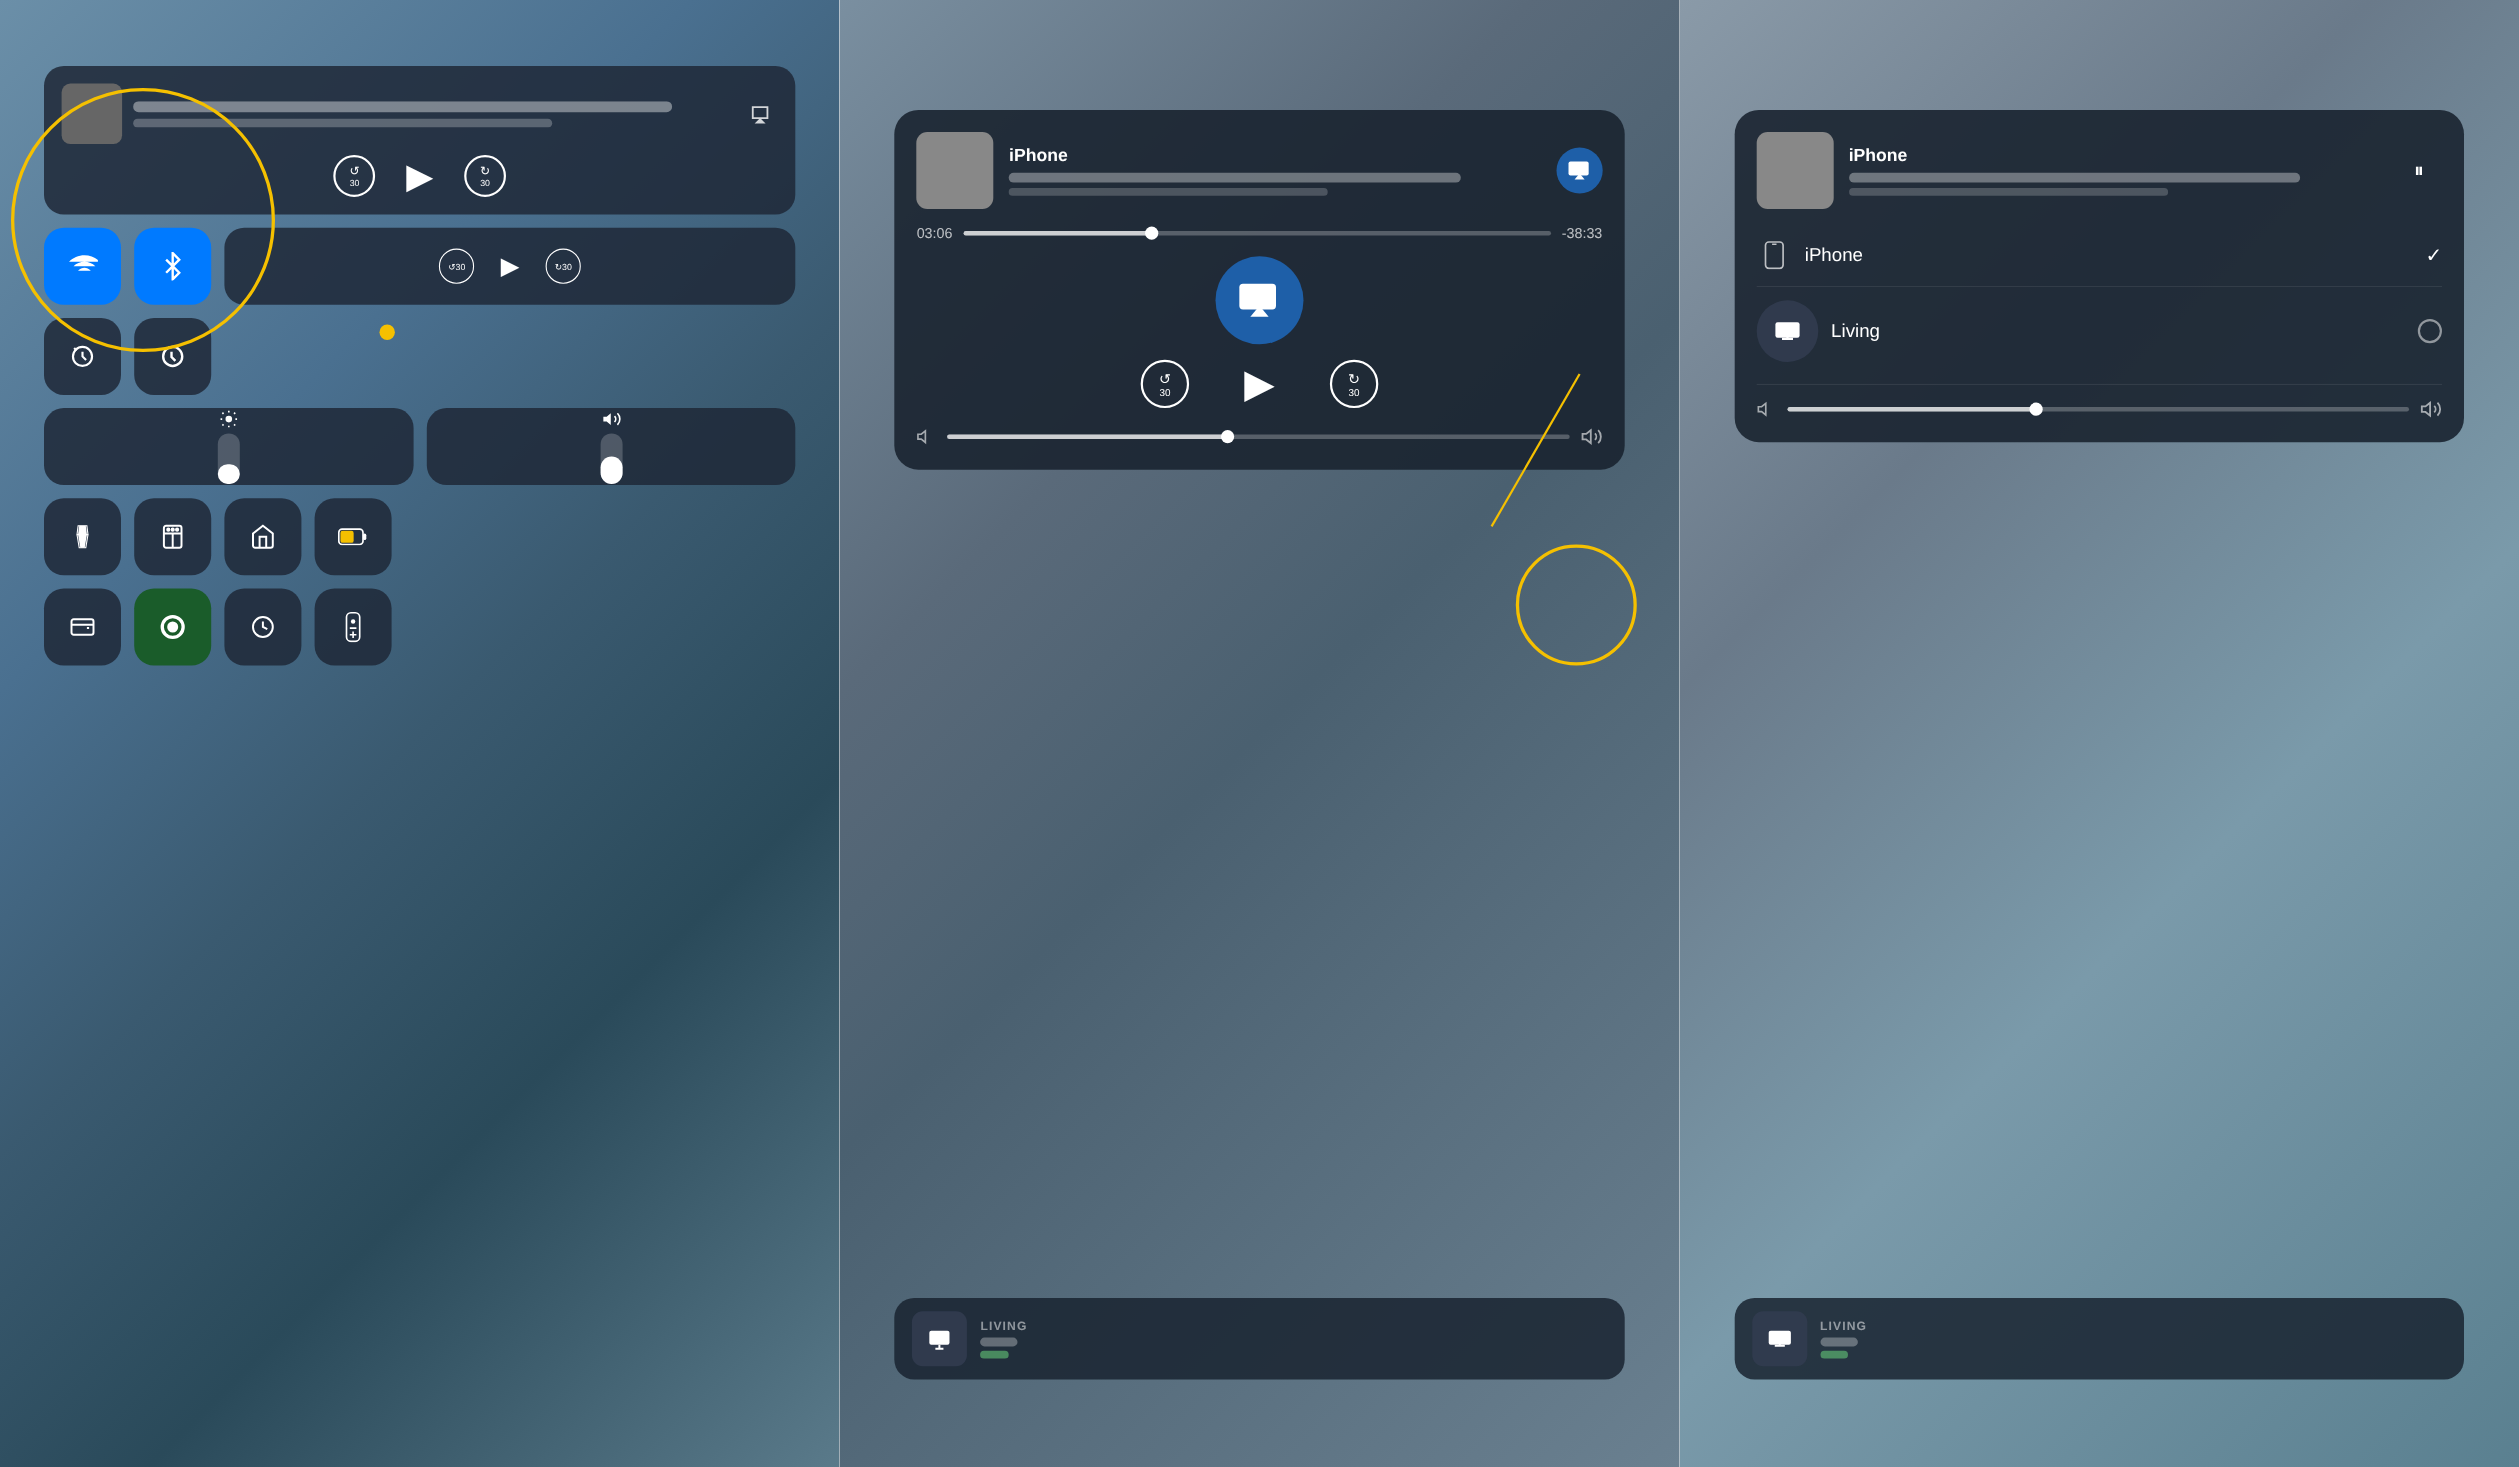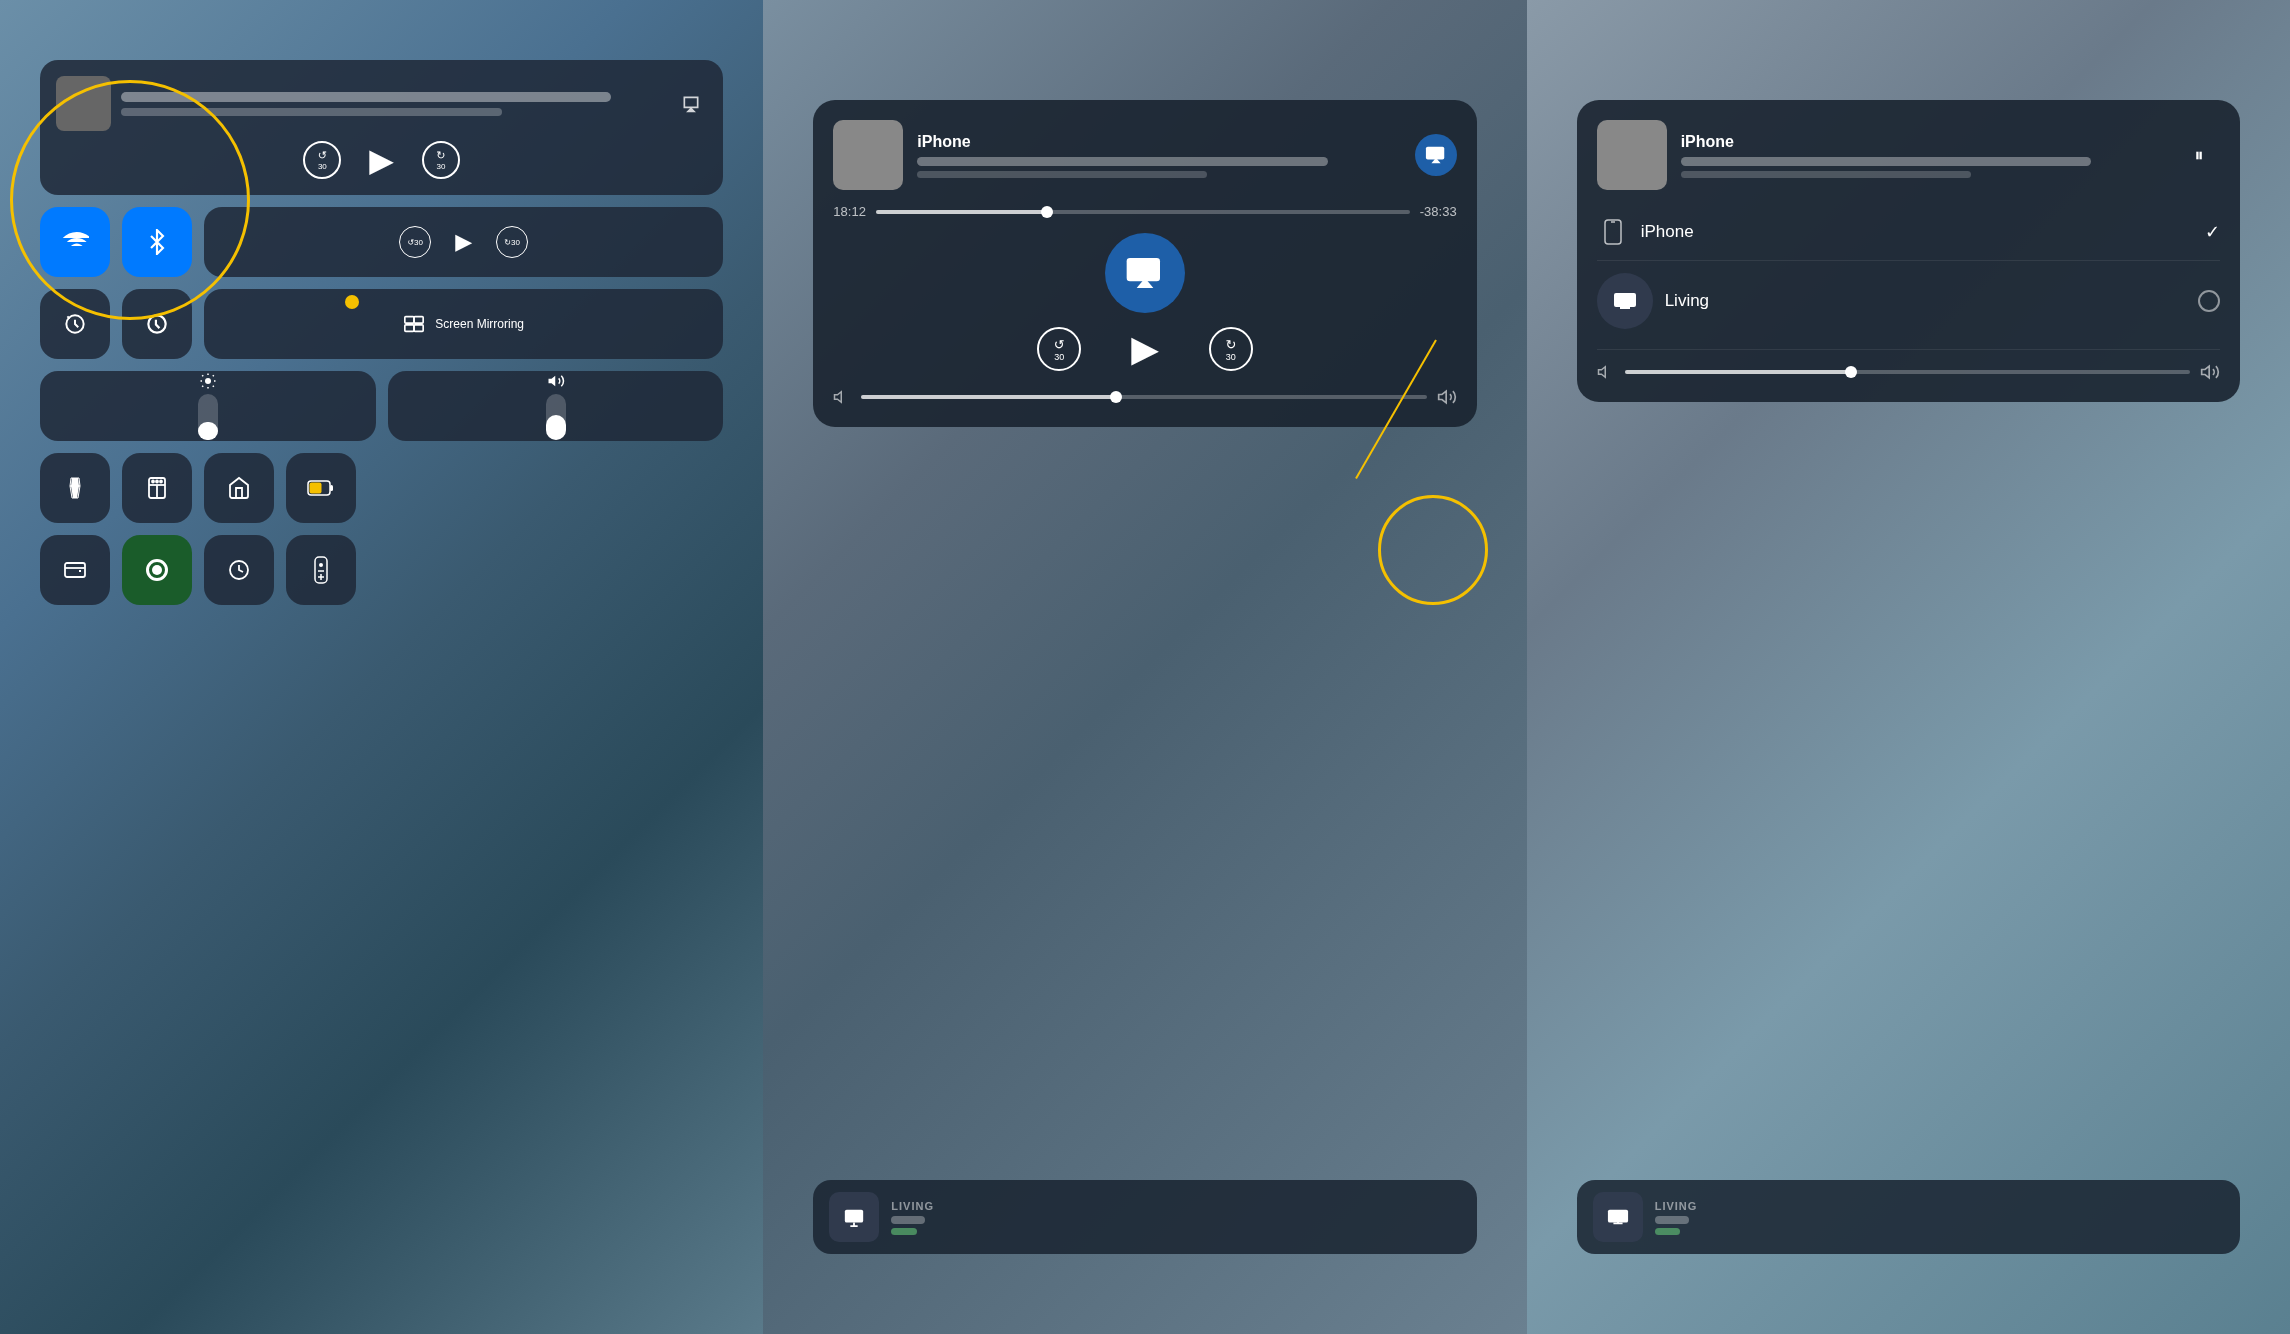--- a/index.html
+++ b/index.html
@@ -557,30 +557,20 @@
           <circle cx="12" cy="12" r="8"></circle>
           <path d="M12 8v4l3 3"></path>
           <path d="M5 5l2 2"></path>
         </svg>
       </div>
       <div class="grid-btn">
         <svg width="26" height="26" viewBox="0 0 24 24" fill="white">
           <path d="M12 3a9 9 0 1 0 9 9c0-4.97-4.03-9-9-9zm0 16a7 7 0 1 1 0-14 7 7 0 0 1 0 14z"></path>
           <path d="M12 8v4l3 3-1.5 1.5L10 13V8h2z"></path>
         </svg>
-      </div>
-      <div class="grid-btn-wide">
-        <svg width="22" height="22" viewBox="0 0 24 24" fill="none" stroke="white" stroke-width="1.8">
-          <rect x="2" y="4" width="10" height="7" rx="1"></rect>
-          <rect x="12" y="4" width="10" height="7" rx="1"></rect>
-          <rect x="2" y="13" width="10" height="7" rx="1"></rect>
-          <rect x="12" y="13" width="10" height="7" rx="1"></rect>
-        </svg>
-        <span style="color:white; font-size:12px;">Screen
-Mirroring</span>
       </div>
     </div>
 
     <div class="grid-row">
       <div class="slider-btn">
         <div style="display:flex; flex-direction:column; align-items:center; gap:4px;">
           <svg width="18" height="18" viewBox="0 0 24 24" fill="white">
             <circle cx="12" cy="12" r="4"></circle>
             <path d="M12 2v2M12 20v2M4.22 4.22l1.42 1.42M18.36 18.36l1.42 1.42M2 12h2M20 12h2M4.22 19.78l1.42-1.42M18.36 5.64l1.42-1.42" stroke="white" stroke-width="2" fill="none"></path>
           </svg>
@@ -700,21 +690,21 @@
       </div>
       <div class="airplay-btn-lg">
         <svg width="22" height="22" viewBox="0 0 24 24" fill="white">
           <path d="M5 17H3a2 2 0 0 1-2-2V5a2 2 0 0 1 2-2h16a2 2 0 0 1 2 2v10a2 2 0 0 1-2 2h-2"></path>
           <polygon points="12 15 17 21 7 21 12 15"></polygon>
         </svg>
       </div>
     </div>
 
     <div class="progress-row">
-      <span class="progress-time">18:12</span>
+      <span class="progress-time">03:06</span>
       <div class="progress-track">
         <div class="progress-fill">
           <div class="progress-thumb"></div>
         </div>
       </div>
       <span class="progress-time">-38:33</span>
     </div>
 
     <div class="airplay-center-btn">
       <svg width="40" height="40" viewBox="0 0 24 24" fill="white">

